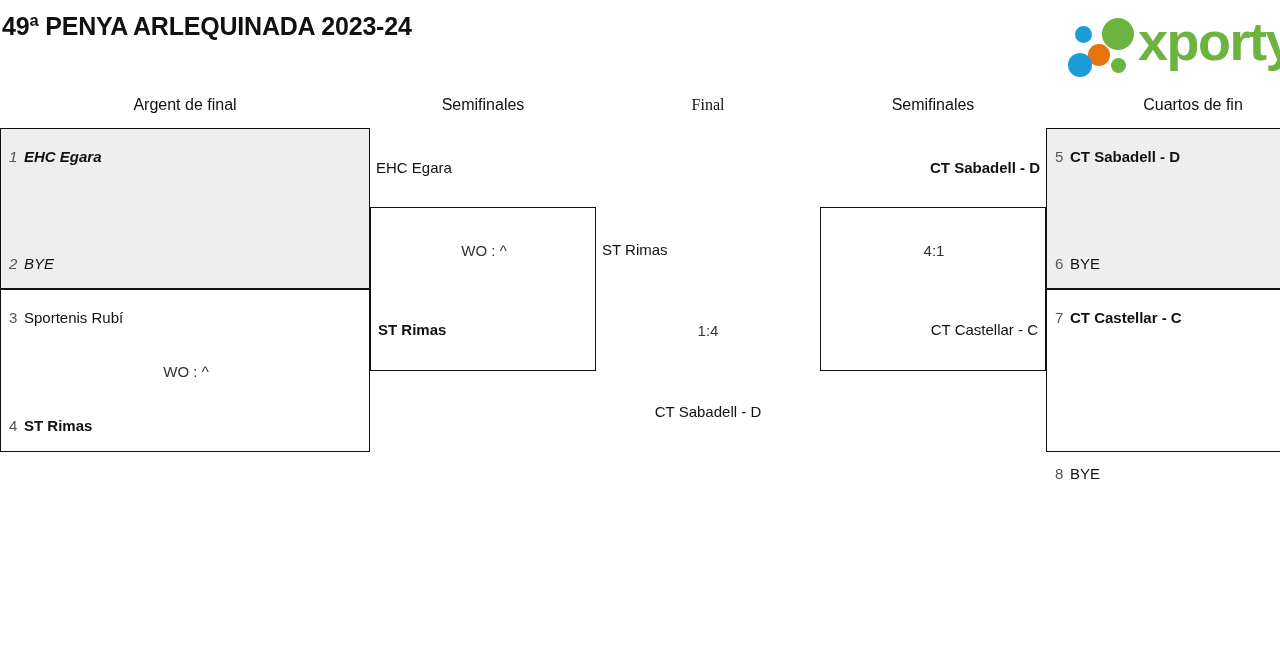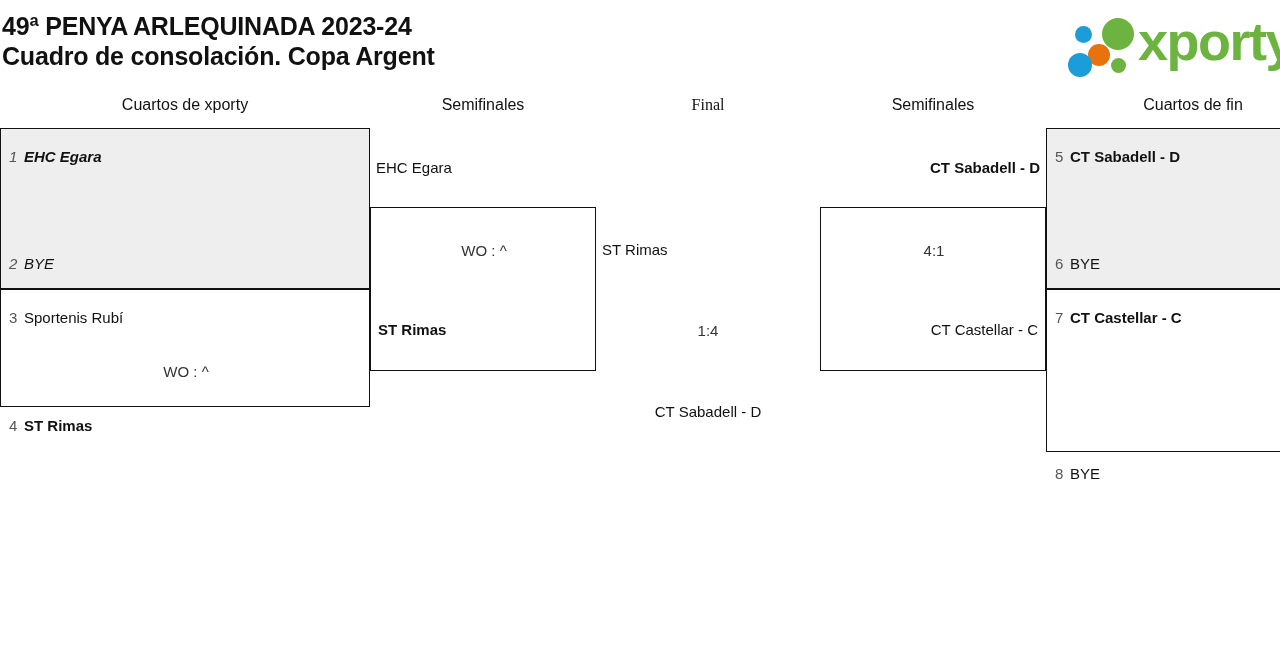--- a/index.html
+++ b/index.html
@@ -121,52 +121,51 @@
   }
   .adv.win { font-weight: 700; }
   .adv.right { text-align: right; }
 </style>
 </head>
 <body>
 
 <div class="header">
   <div class="title-block">
     <div class="title-line">49ª PENYA ARLEQUINADA 2023-24</div>
-    <div class="title-line">Cuadro de consolación. Copa Argent</div>
   </div>
 
   <div class="logo">
     <div class="logo-dots">
       <span class="dot dot-green-big"></span>
       <span class="dot dot-blue-small"></span>
       <span class="dot dot-orange"></span>
       <span class="dot dot-blue-big"></span>
       <span class="dot dot-green-small"></span>
     </div>
     <div class="logo-word">xporty</div>
   </div>
 </div>
 
-<div class="round-head" style="left:0px; width:370px;">Cuartos de xporty</div>
+<div class="round-head" style="left:0px; width:370px;">Argent de final</div>
 <div class="round-head" style="left:370px; width:226px;">Semifinales</div>
 <div class="round-head" style="left:596px; width:224px;font-family:Liberation Serif, serif;">Final</div>
 <div class="round-head" style="left:820px; width:226px;">Semifinales</div>
 <div class="round-head" style="left:1046px; width:294px;">Cuartos de fin</div>
 
 <div class="box shaded" style="left:0px; top:128px; width:370px; height:161px;font-style:italic;">
   <div class="slot" style="left:8px; top:19px;">
     <span class="seed">1</span><span class="team win">EHC Egara</span>
   </div>
   <div class="slot" style="left:8px; top:126px;">
     <span class="seed">2</span><span class="team">BYE</span>
   </div>
   <div class="score" style="left:0px; top:72px; width:370px;"></div>
 </div>
 
-<div class="box" style="left:0px; top:289px; width:370px; height:118px;">
+<div class="box" style="left:0px; top:289px; width:370px; height:163px;">
   <div class="slot" style="left:8px; top:19px;">
     <span class="seed">3</span><span class="team">Sportenis Rubí</span>
   </div>
   <div class="slot" style="left:8px; top:127px;">
     <span class="seed">4</span><span class="team win">ST Rimas</span>
   </div>
   <div class="score" style="left:0px; top:73px; width:370px;">WO : ^</div>
 </div>
 
 <div class="adv" style="left:376px; top:159px;">EHC Egara</div>

